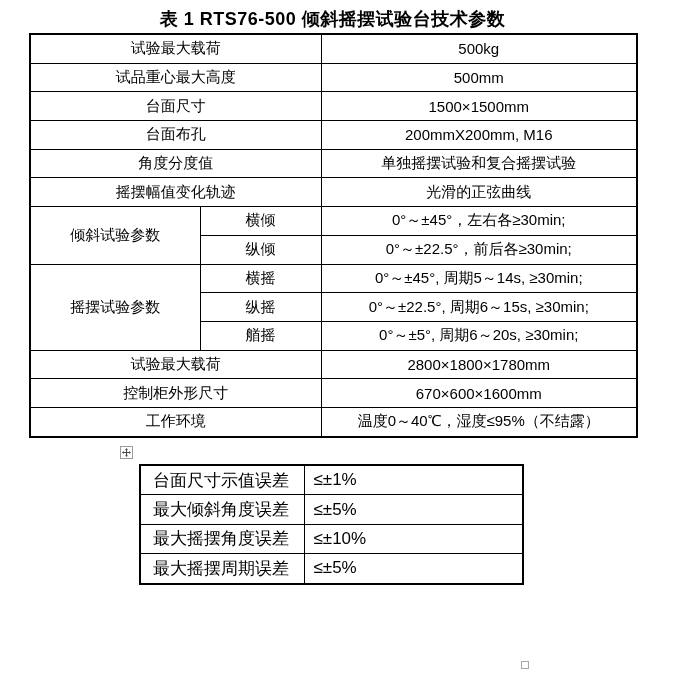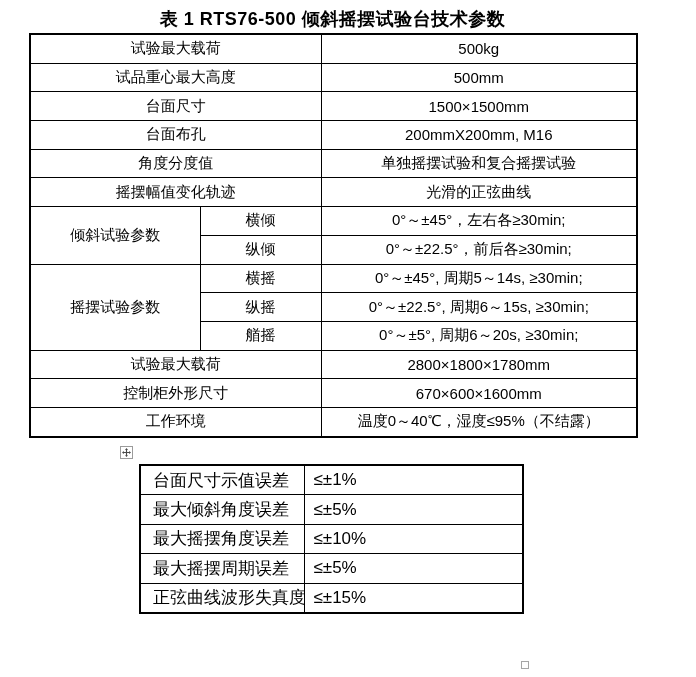--- a/index.html
+++ b/index.html
@@ -168,22 +168,18 @@
         <td class="val">≤±5%</td>
       </tr>
       <tr>
         <td class="lbl">最大摇摆角度误差</td>
         <td class="val">≤±10%</td>
       </tr>
       <tr>
         <td class="lbl">最大摇摆周期误差</td>
         <td class="val">≤±5%</td>
       </tr>
-      <tr>
-        <td class="lbl">正弦曲线波形失真度</td>
-        <td class="val">≤±15%</td>
-      </tr>
     </tbody>
   </table>
 
   <div class="resize-handle"></div>
 
 </div>
 
 </body></html>

